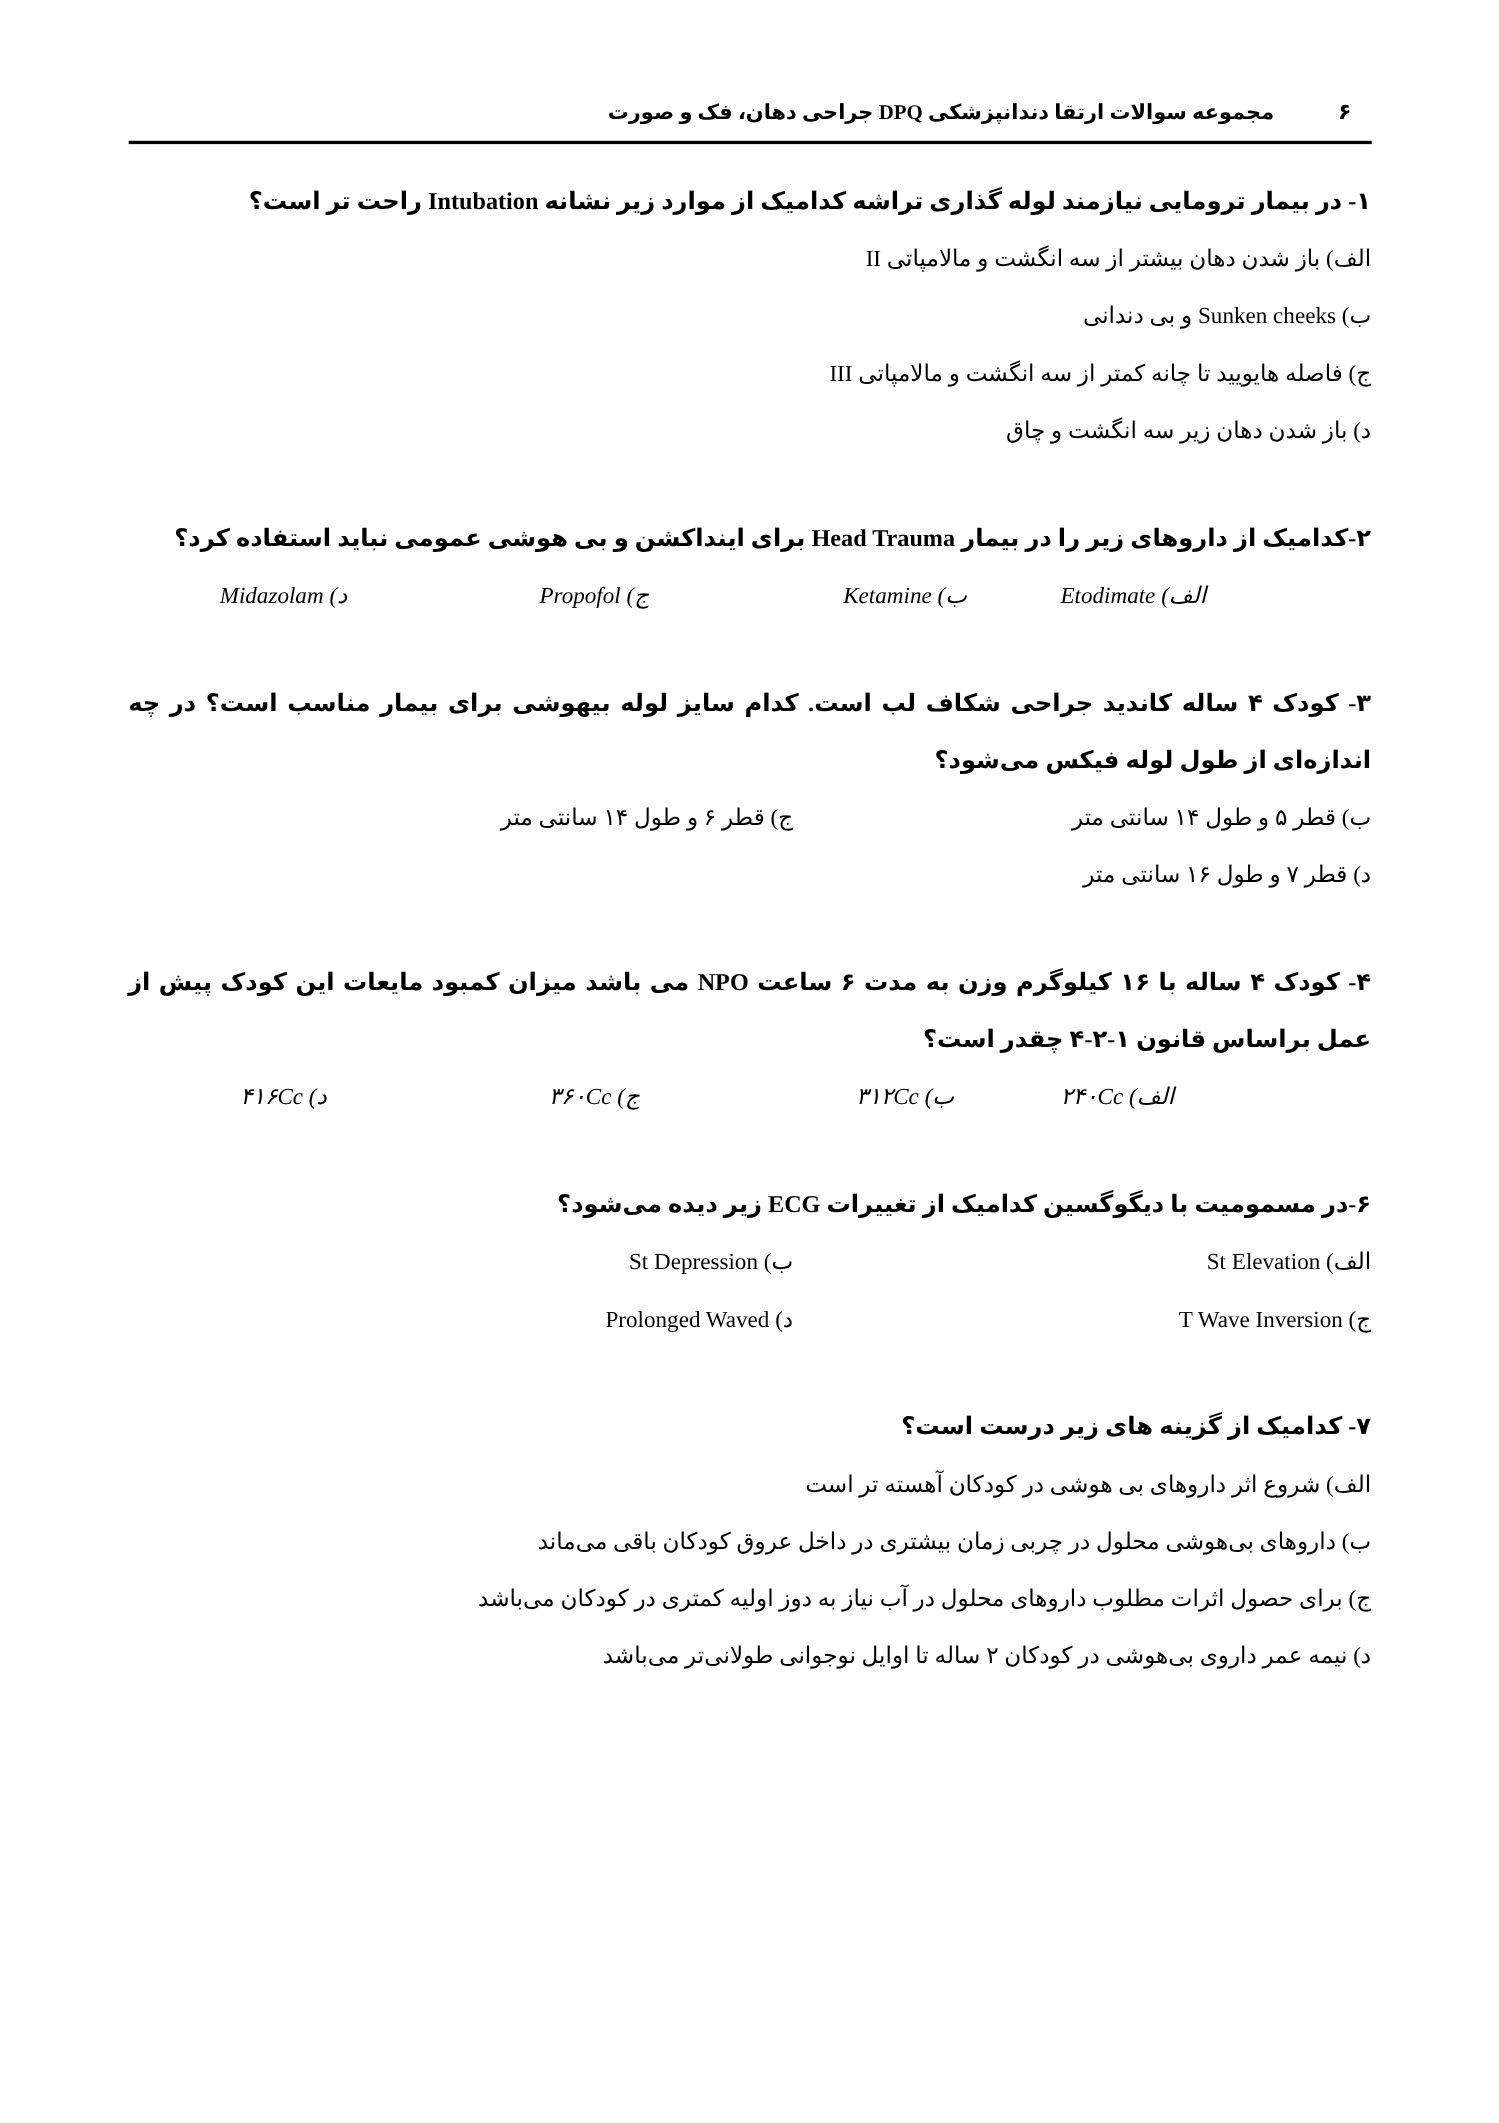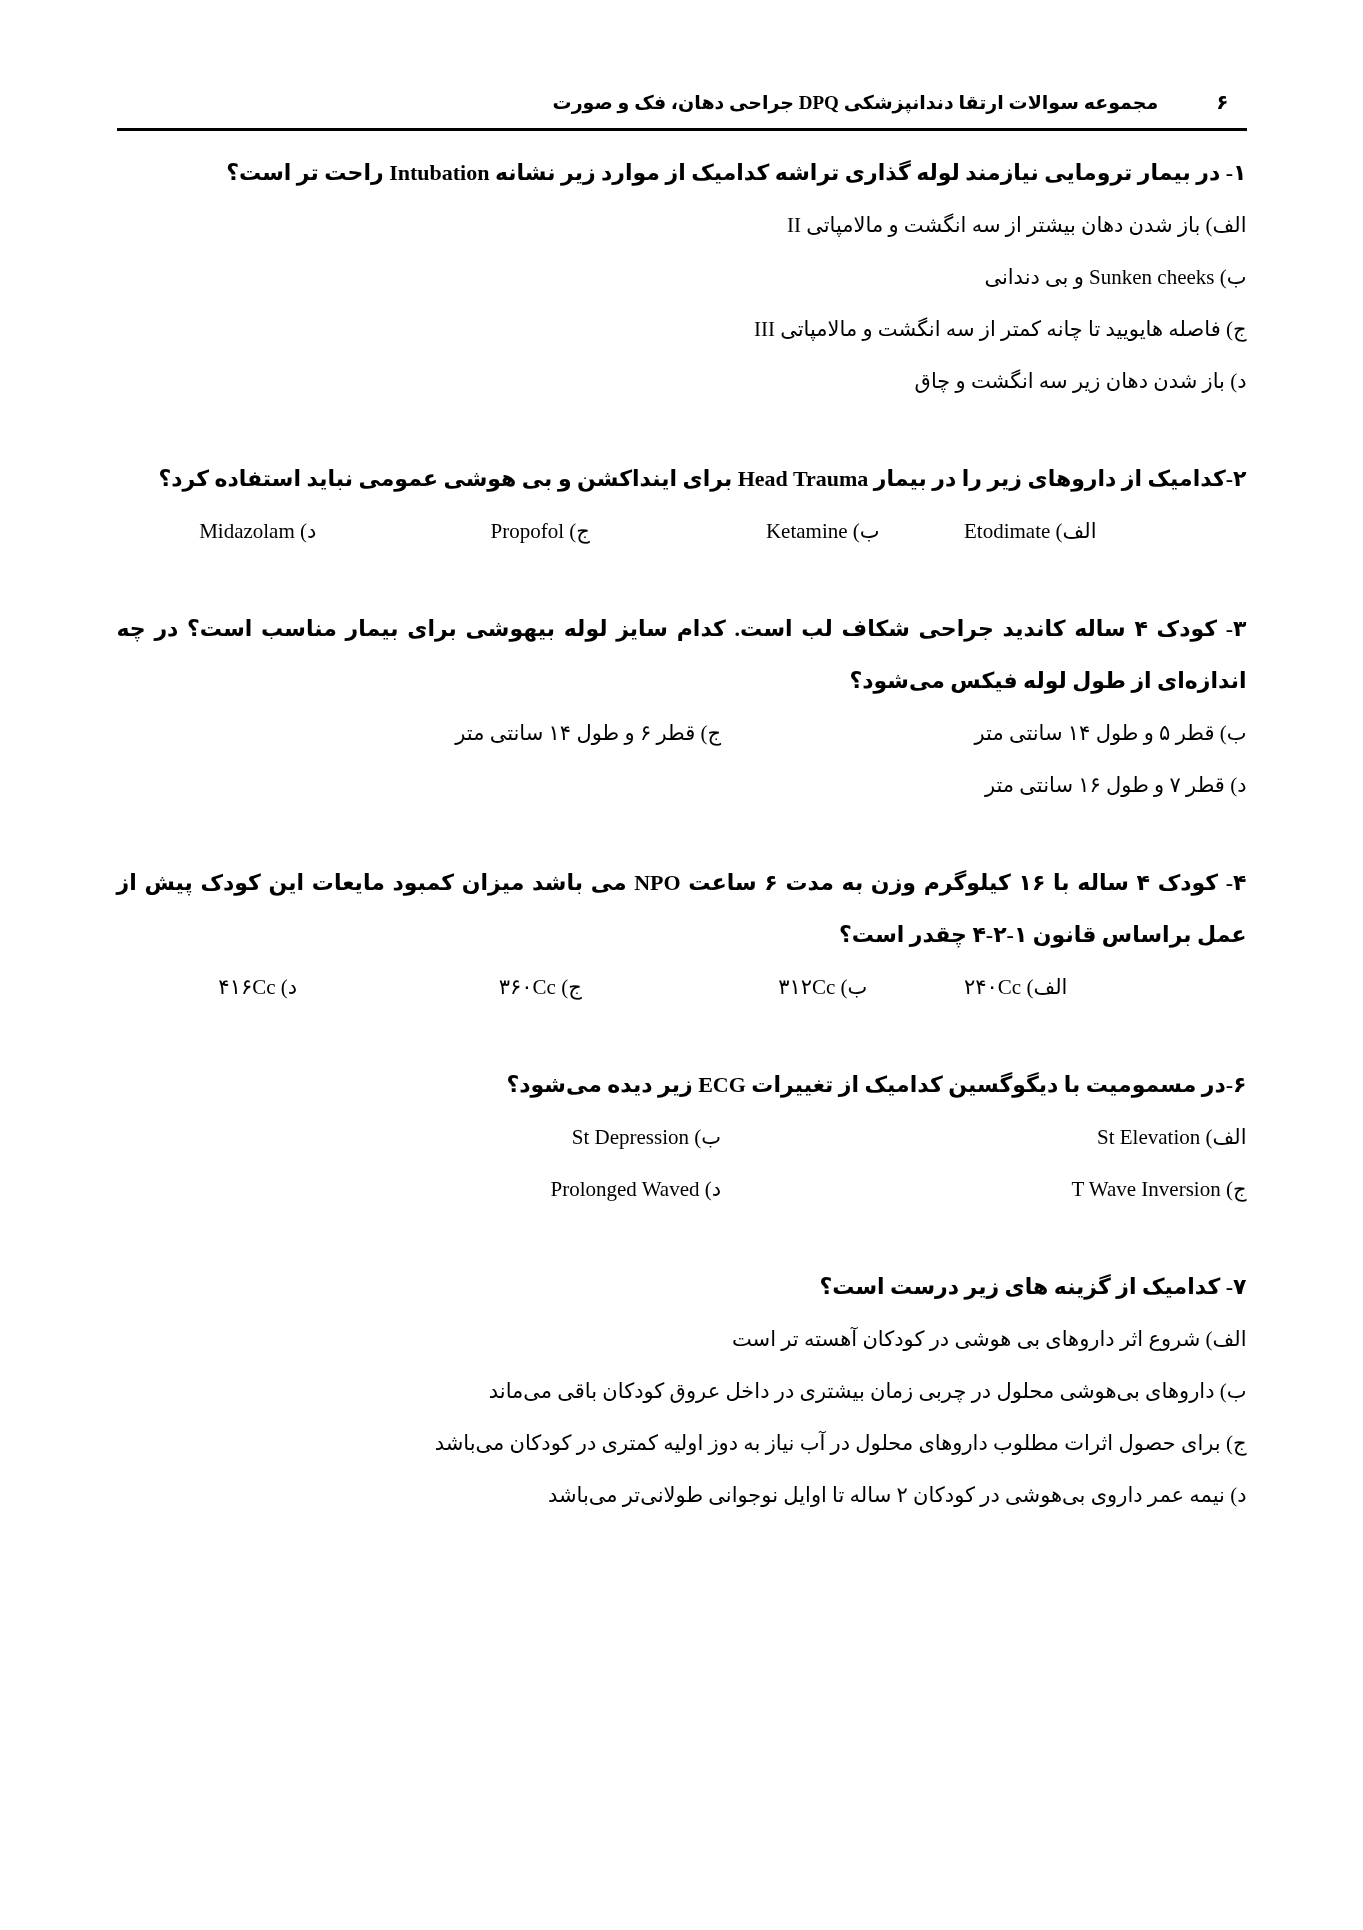--- a/index.html
+++ b/index.html
@@ -32,41 +32,41 @@
     font-size: 19px;
     line-height: 1.25;
   }
   .page-num { font-size: 20px; }
   .header-rule {
     border: none;
     border-top: 3px solid #000;
     margin: 13px 0 0 0;
   }
   
-  main { padding-top: 16px; }
+  main { padding-top: 26px; }
   .question { margin-bottom: 46px; }
   .stem {
     margin: 0;
     font-weight: bold;
     font-size: 22px;
     line-height: 52px;
     text-align: justify;
   }
   .option {
     margin: 0;
     font-size: 21px;
     line-height: 52px;
     text-align: start;
   }
   .options-list .option { display: block; }
   .options-row4 {
     display: grid;
     grid-template-columns: repeat(4, 1fr);
   }
-  .options-row4 .option { text-align: center; }
+  .options-row4 .option { text-align: center; font-style: italic; }
   .options-row4 .option:first-child { text-align: left; }
   .options-grid2 {
     display: grid;
     grid-template-columns: 46.5% 53.5%;
   }
   .options-grid2 .option { text-align: right; }
 </style>
 </head>
 <body>
 

